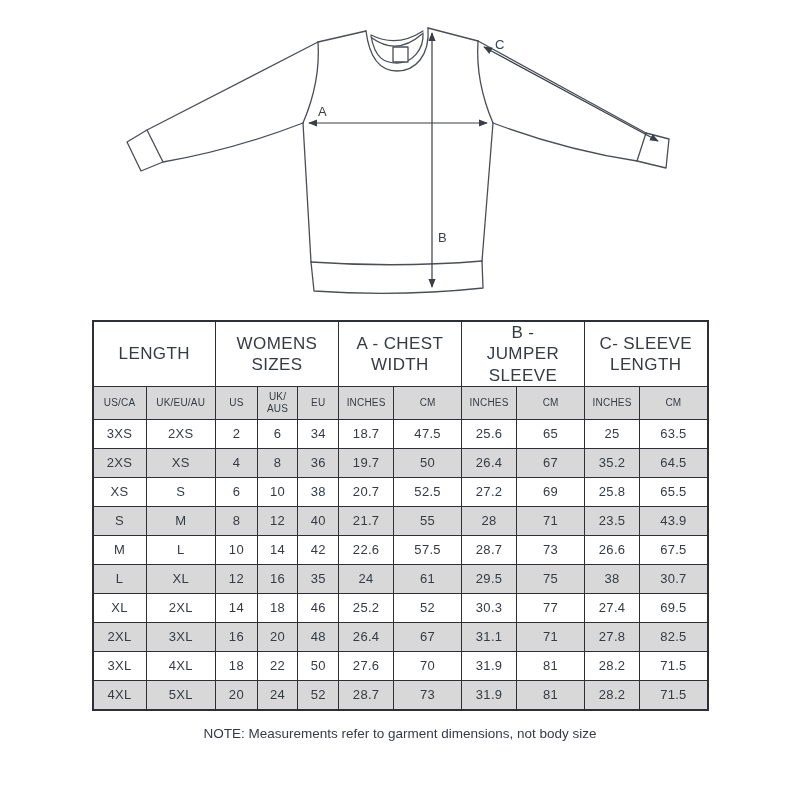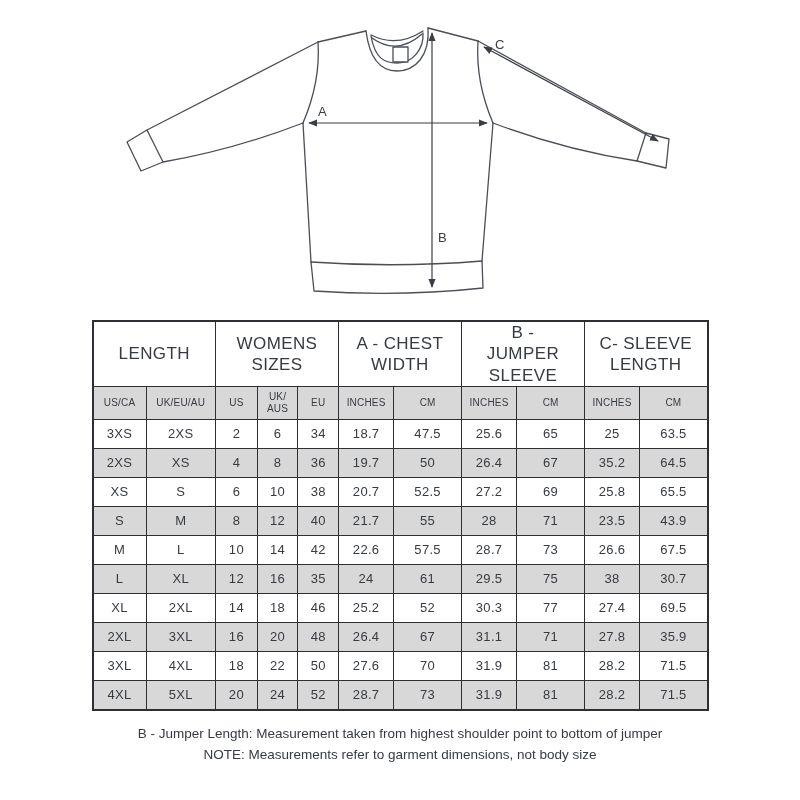--- a/index.html
+++ b/index.html
@@ -246,21 +246,21 @@
         <td>2XL</td>
         <td>3XL</td>
         <td>16</td>
         <td>20</td>
         <td>48</td>
         <td>26.4</td>
         <td>67</td>
         <td>31.1</td>
         <td>71</td>
         <td>27.8</td>
-        <td>35.9</td>
+        <td>82.5</td>
       </tr>
       <tr>
         <td>3XL</td>
         <td>4XL</td>
         <td>18</td>
         <td>22</td>
         <td>50</td>
         <td>27.6</td>
         <td>70</td>
         <td>31.9</td>
@@ -278,15 +278,14 @@
         <td>73</td>
         <td>31.9</td>
         <td>81</td>
         <td>28.2</td>
         <td>71.5</td>
       </tr>
     </tbody>
 </table>
 
 <div class="notes">
-  <div>B - Jumper Length: Measurement taken from highest shoulder point to bottom of jumper</div>
   <div>NOTE: Measurements refer to garment dimensions, not body size</div>
 </div>
 
 </body></html>

